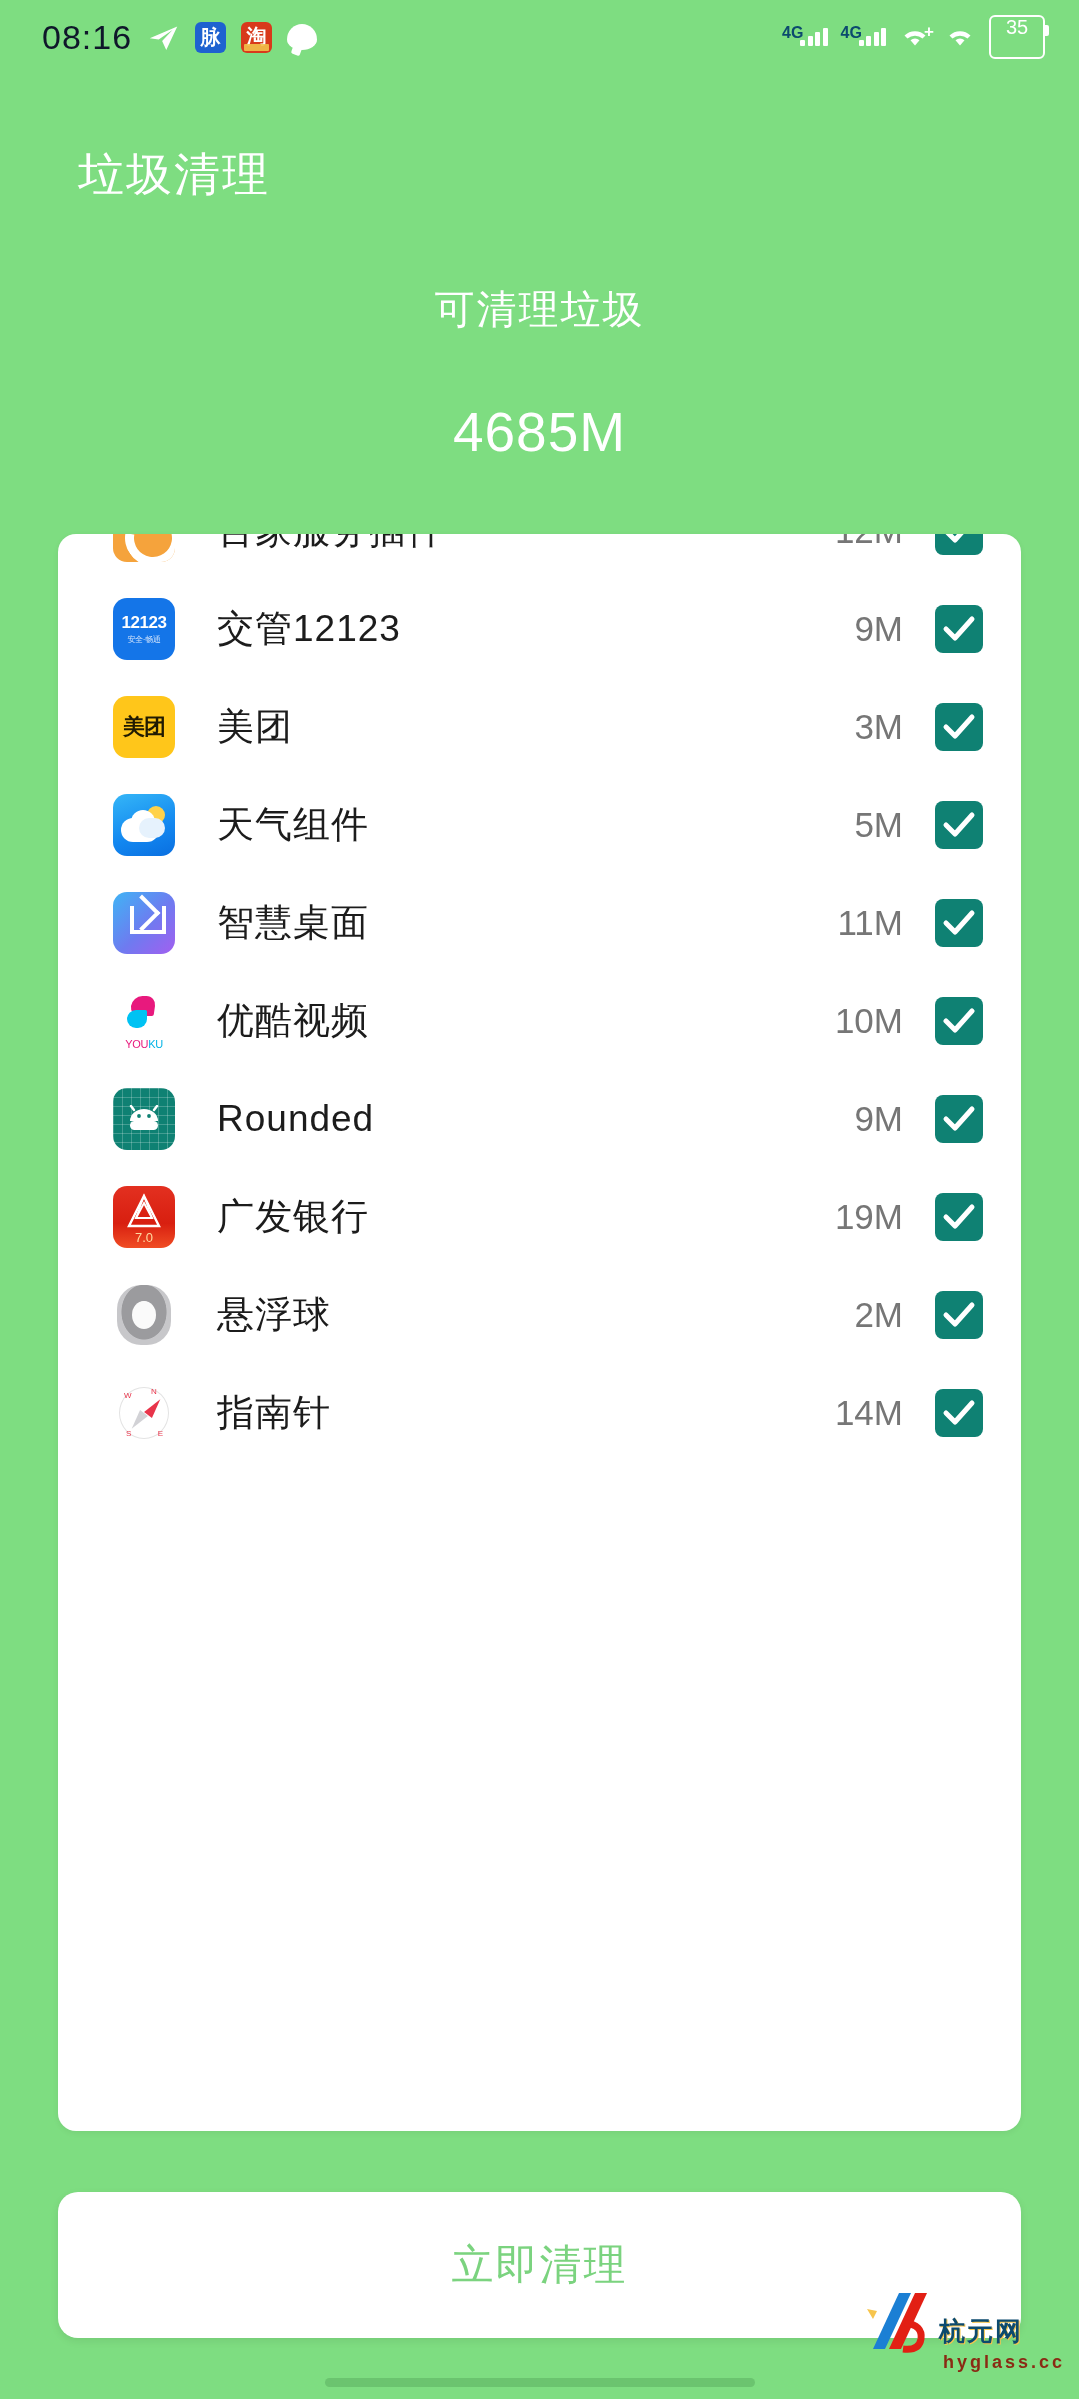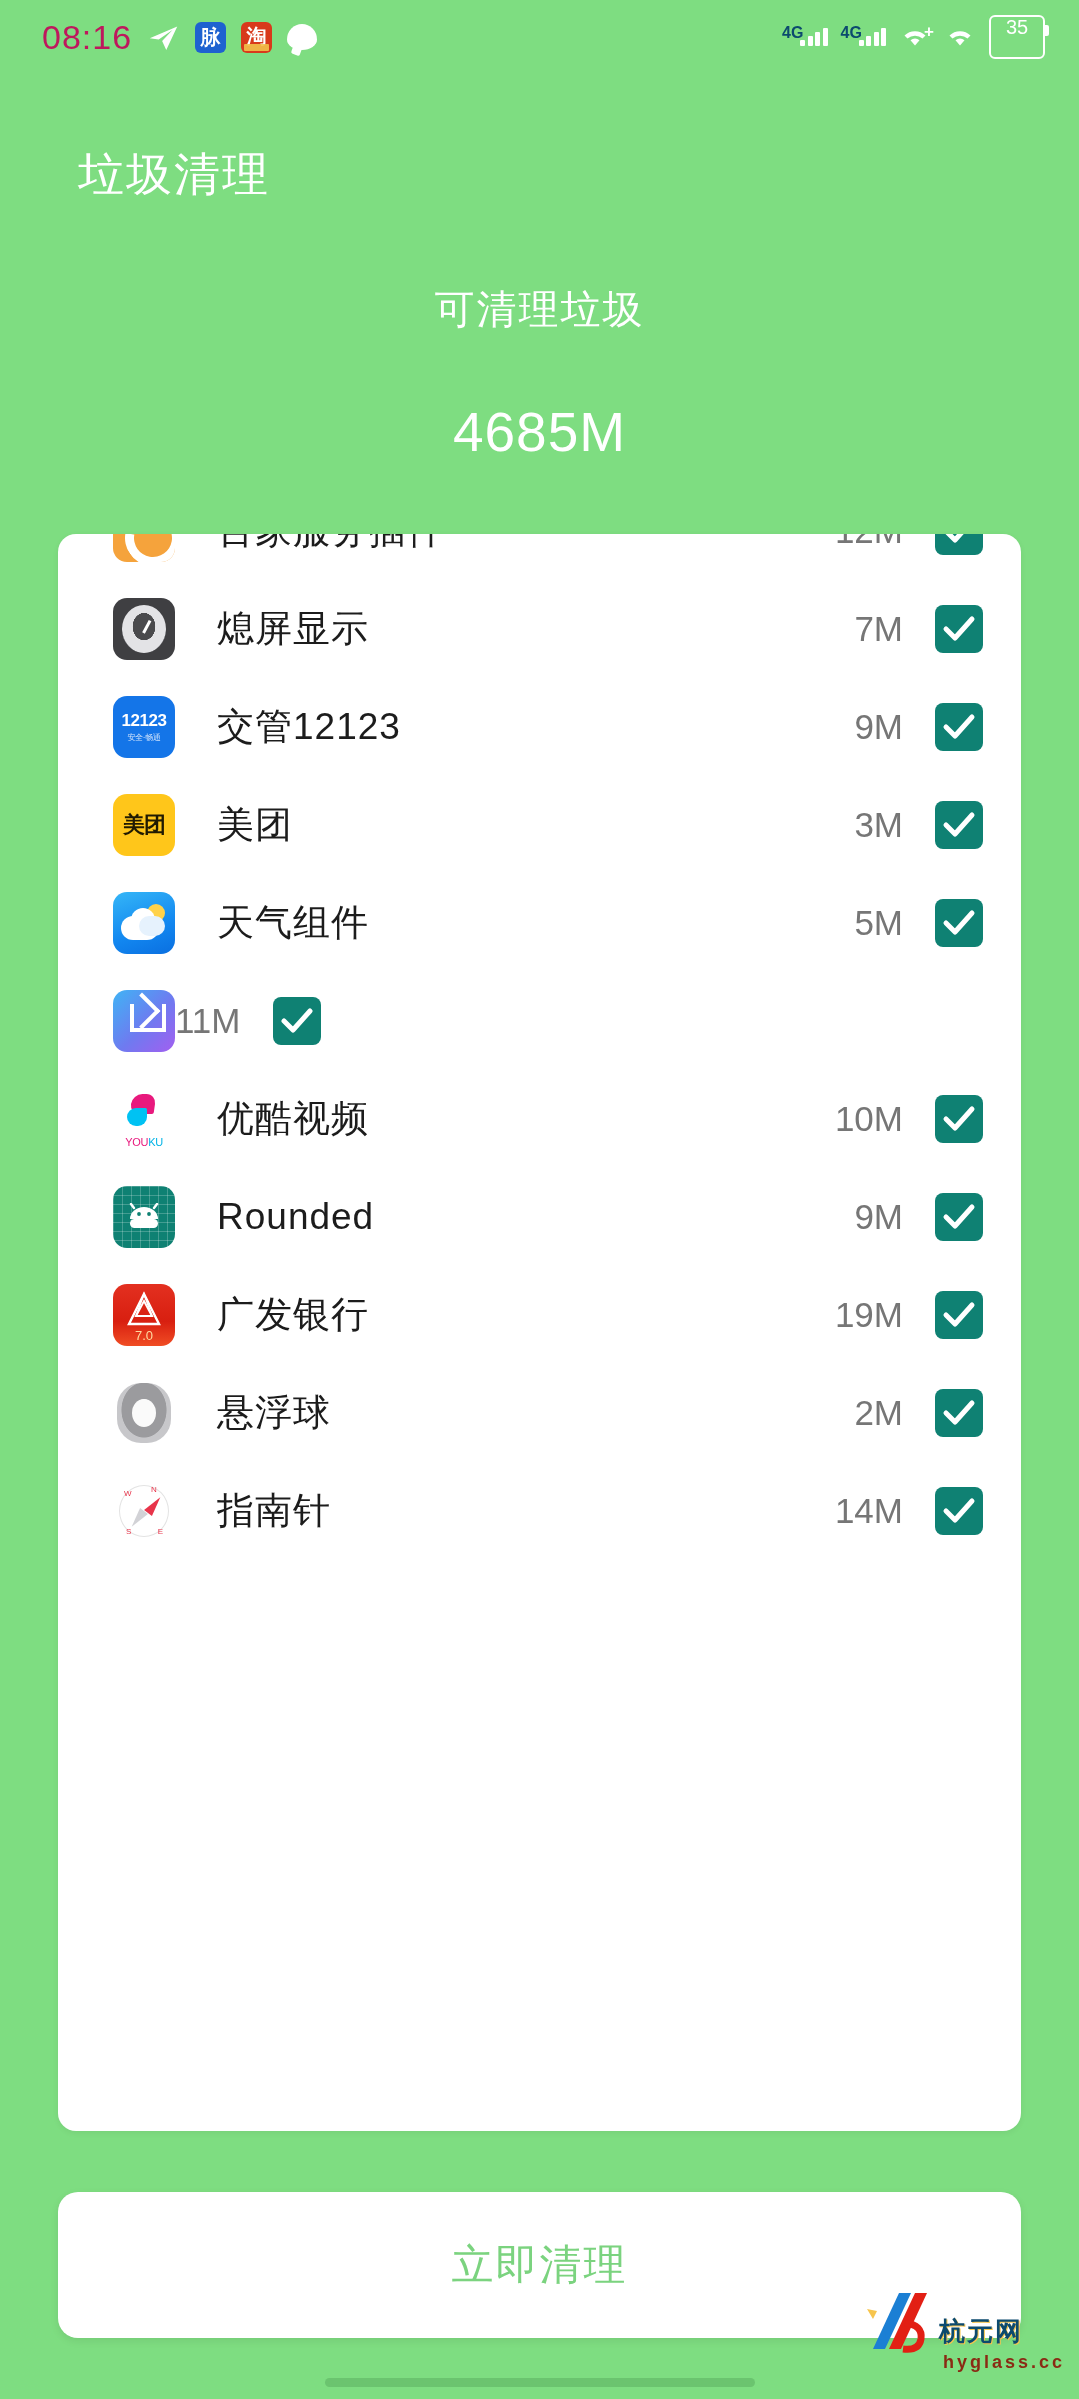--- a/index.html
+++ b/index.html
@@ -11,21 +11,21 @@
     position:relative;
   }
 
   
   .statusbar{
     position:absolute; top:0; left:0; width:1079px; height:74px;
     display:flex; align-items:center; justify-content:space-between;
     padding:0 34px 0 42px;
   }
   .sb-left{ display:flex; align-items:center; gap:15px; }
-  .sb-time{ color:#be185d; font-size:34px; letter-spacing:1px; font-weight:400; }
+  .sb-time{ color:#0f172a; font-size:34px; letter-spacing:1px; font-weight:400; }
   .sb-right{ display:flex; align-items:center; gap:13px; }
 
   .icon-telegram{ width:33px; height:33px; display:block; }
   .icon-mai{
     width:31px;height:31px;background:#1e62d0;border-radius:6px;
     color:#fff;font-size:20px;line-height:31px;text-align:center;font-weight:700;
   }
   .icon-tao{
     width:31px;height:31px;background:#d8391b;border-radius:6px;
     color:#fff;font-size:20px;line-height:28px;text-align:center;font-weight:700;
@@ -320,30 +320,20 @@
       <div class="app-icon ic-orange"></div>
       <div class="app-name">百家服务插件</div>
       <div class="app-size">12M</div>
       <div class="checkbox">
         <svg width="34" height="30" viewBox="0 0 34 30">
             <path d="M4 15 L13 24 L30 5" stroke="#ffffff" stroke-width="5" fill="none" stroke-linecap="round" stroke-linejoin="round"></path>
           </svg>
       </div>
     </div>
 
-    <div class="row">
-      <div class="app-icon ic-aod"></div>
-      <div class="app-name">熄屏显示</div>
-      <div class="app-size">7M</div>
-      <div class="checkbox">
-        <svg width="34" height="30" viewBox="0 0 34 30">
-            <path d="M4 15 L13 24 L30 5" stroke="#ffffff" stroke-width="5" fill="none" stroke-linecap="round" stroke-linejoin="round"></path>
-          </svg>
-      </div>
-    </div>
 
     <div class="row">
       <div class="app-icon ic-12123">
         <b>12123</b>
         <i>安全·畅通</i>
       </div>
       <div class="app-name">交管12123</div>
       <div class="app-size">9M</div>
       <div class="checkbox">
         <svg width="34" height="30" viewBox="0 0 34 30">
@@ -376,20 +366,21 @@
       <div class="app-size">5M</div>
       <div class="checkbox">
         <svg width="34" height="30" viewBox="0 0 34 30">
             <path d="M4 15 L13 24 L30 5" stroke="#ffffff" stroke-width="5" fill="none" stroke-linecap="round" stroke-linejoin="round"></path>
           </svg>
       </div>
     </div>
 
     <div class="row">
       <div class="app-icon ic-smartdesk"></div>
+      <div class="app-name">智慧桌面</div>
       <div class="app-size">11M</div>
       <div class="checkbox">
         <svg width="34" height="30" viewBox="0 0 34 30">
             <path d="M4 15 L13 24 L30 5" stroke="#ffffff" stroke-width="5" fill="none" stroke-linecap="round" stroke-linejoin="round"></path>
           </svg>
       </div>
     </div>
 
     <div class="row">
       <div class="app-icon ic-youku">

